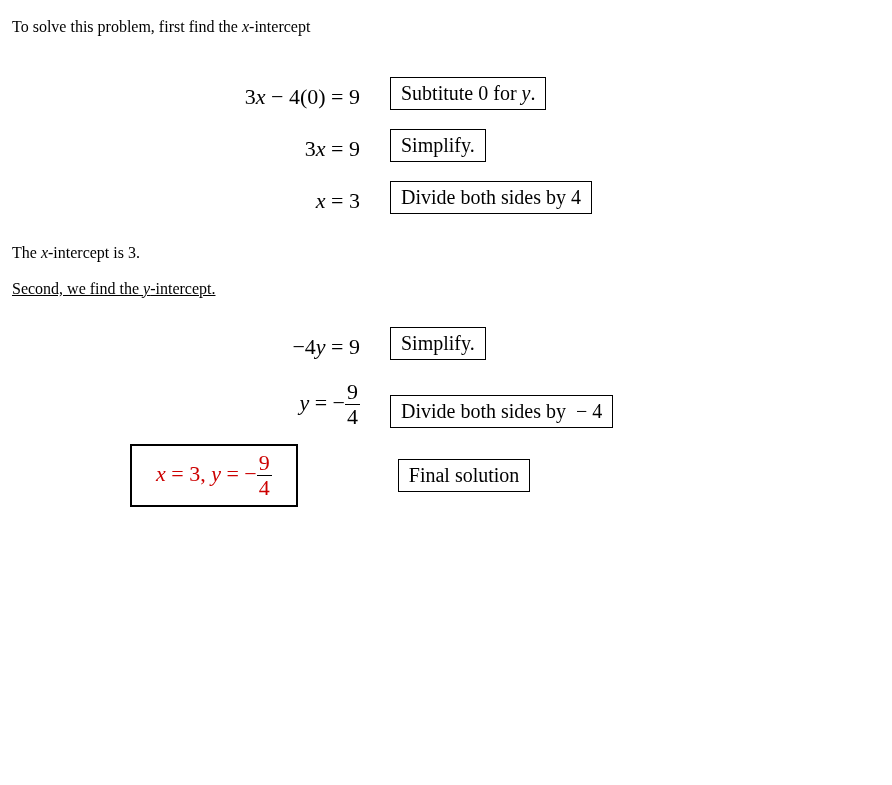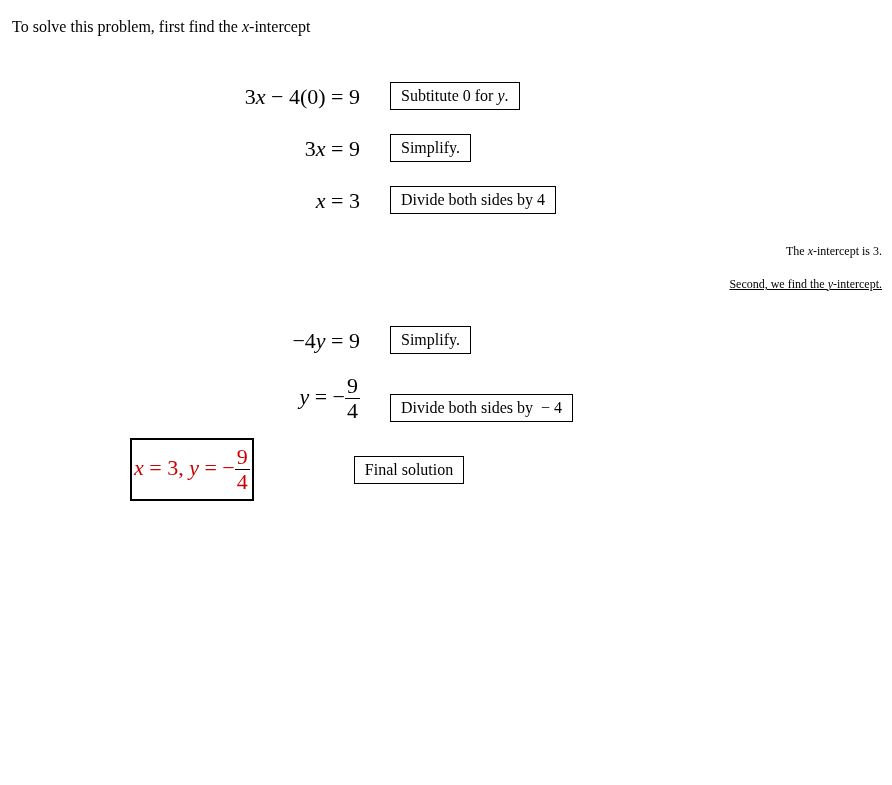--- a/index.html
+++ b/index.html
@@ -35,30 +35,29 @@
     .math-expr {
       width: 380px;
       text-align: right;
       font-size: 22px;
       padding-right: 30px;
     }
 
     .annotation {
       border: 1.5px solid #000;
       padding: 4px 10px;
-      font-size: 16px;
+      font-size: 20px;
       white-space: nowrap;
     }
 
     .section-text {
-      font-size: 12px;
+      font-size: 16px;
       margin-top: 18px;
       margin-bottom: 18px;
       margin-left: 2px;
-      text-align: right;
     }
 
     
     .italic { font-style: italic; }
     .frac {
       display: inline-flex;
       flex-direction: column;
       align-items: center;
       vertical-align: middle;
       font-size: 22px;
@@ -71,21 +70,21 @@
     }
     .frac .den {
       padding: 1px 2px 0 2px;
       text-align: center;
     }
 
     .red-text { color: #cc0000; }
 
     .final-box {
       border: 2px solid #000;
-      padding: 6px 2px;
+      padding: 6px 24px;
       display: inline-block;
       font-size: 22px;
     }
 
     .final-row {
       display: flex;
       align-items: center;
       gap: 60px;
       margin-top: 16px;
       margin-left: 120px;

